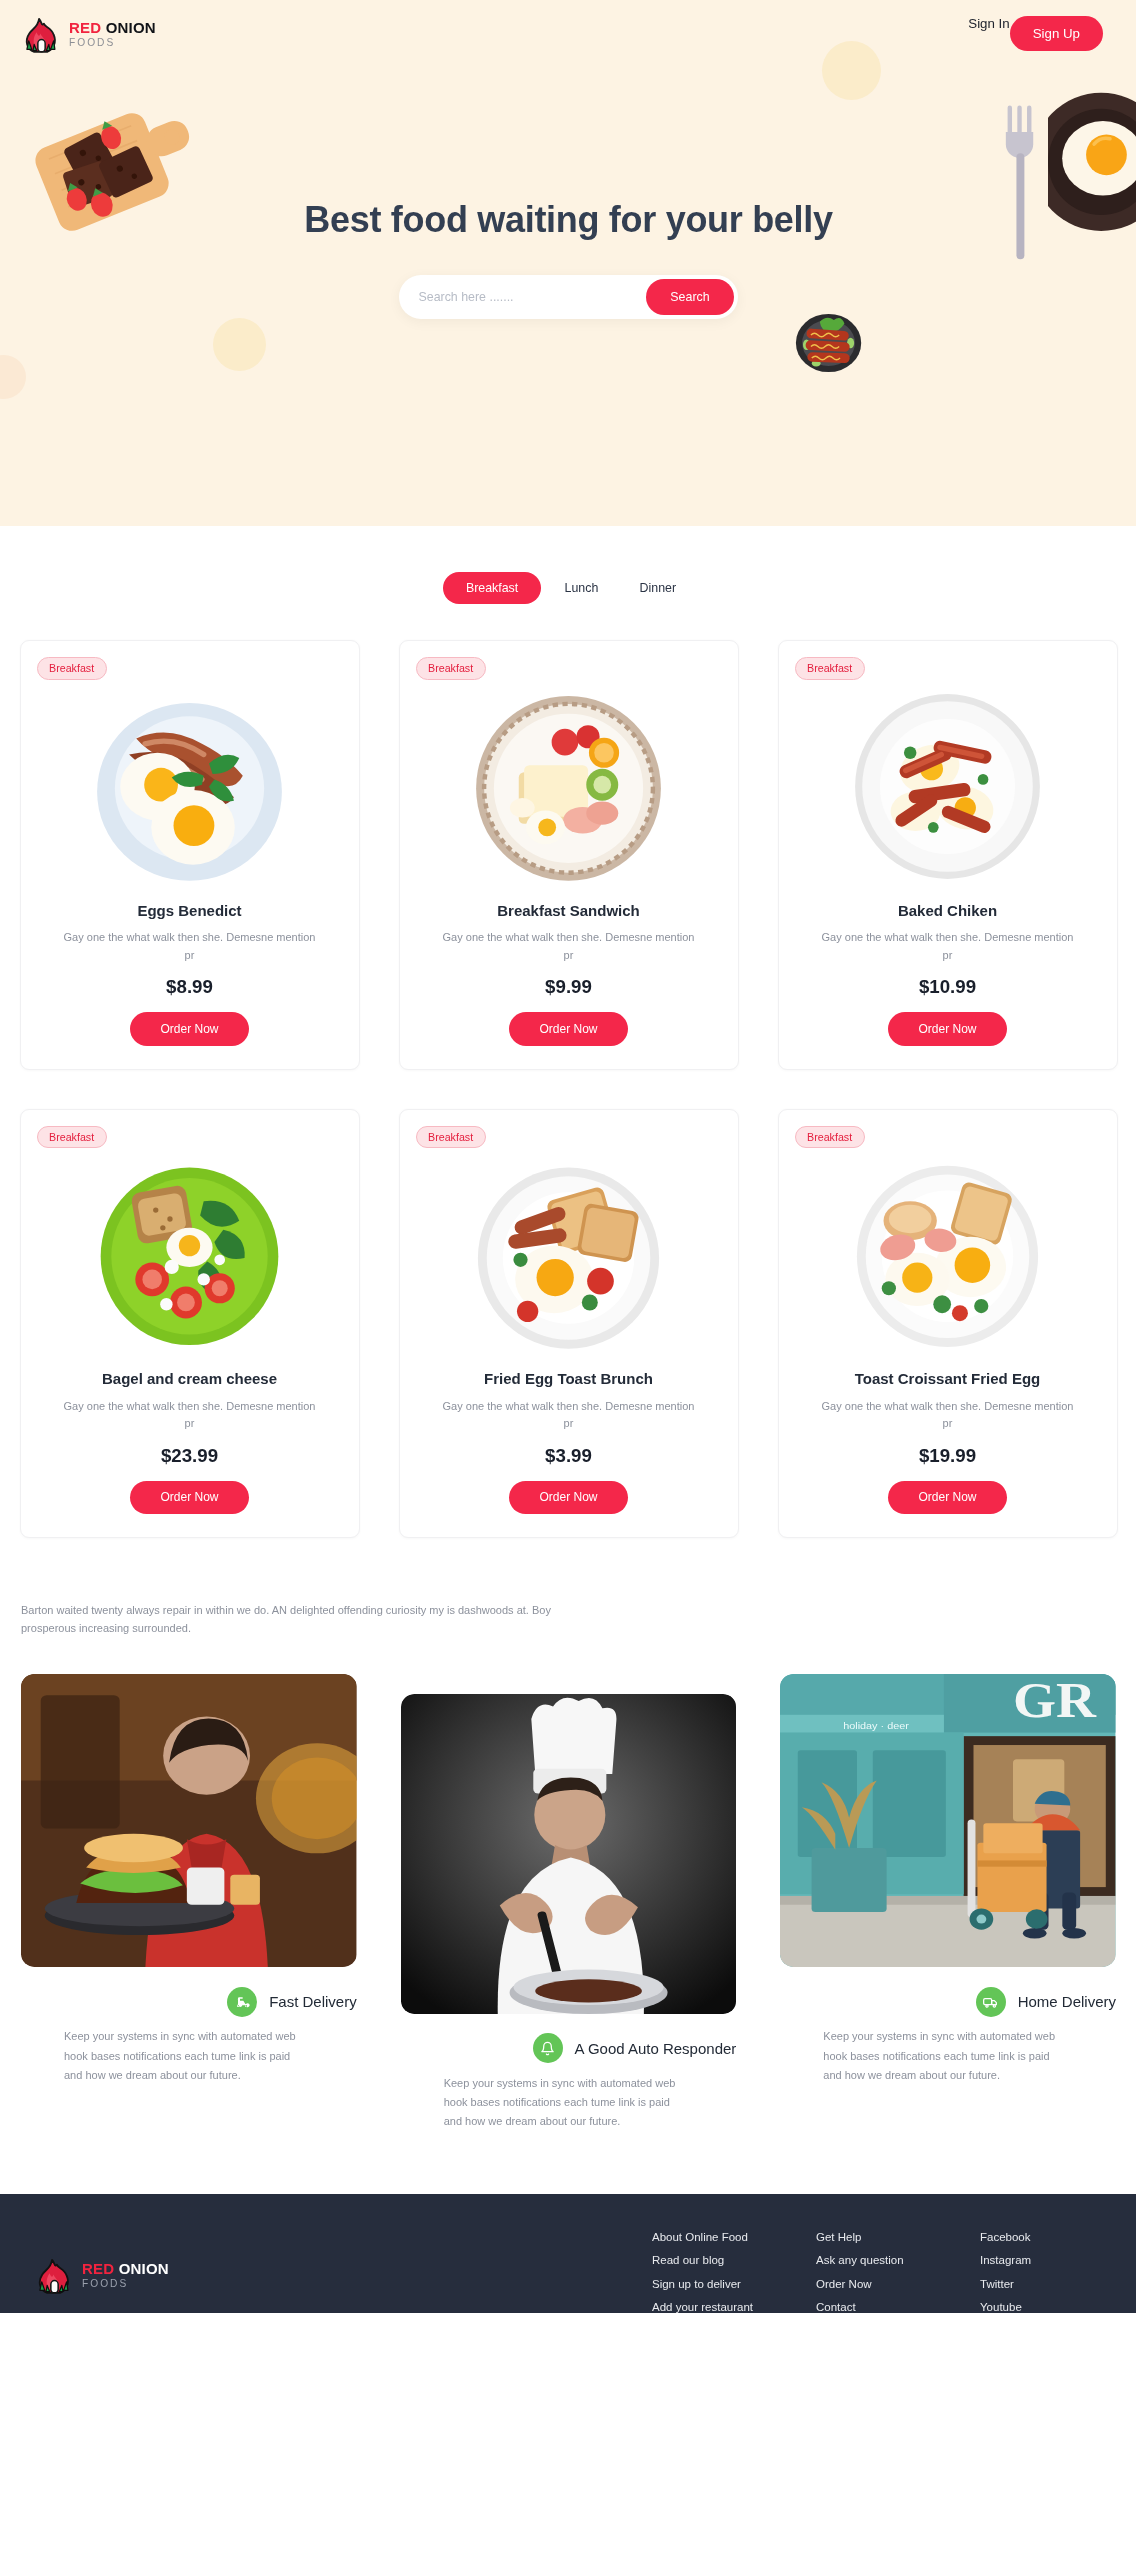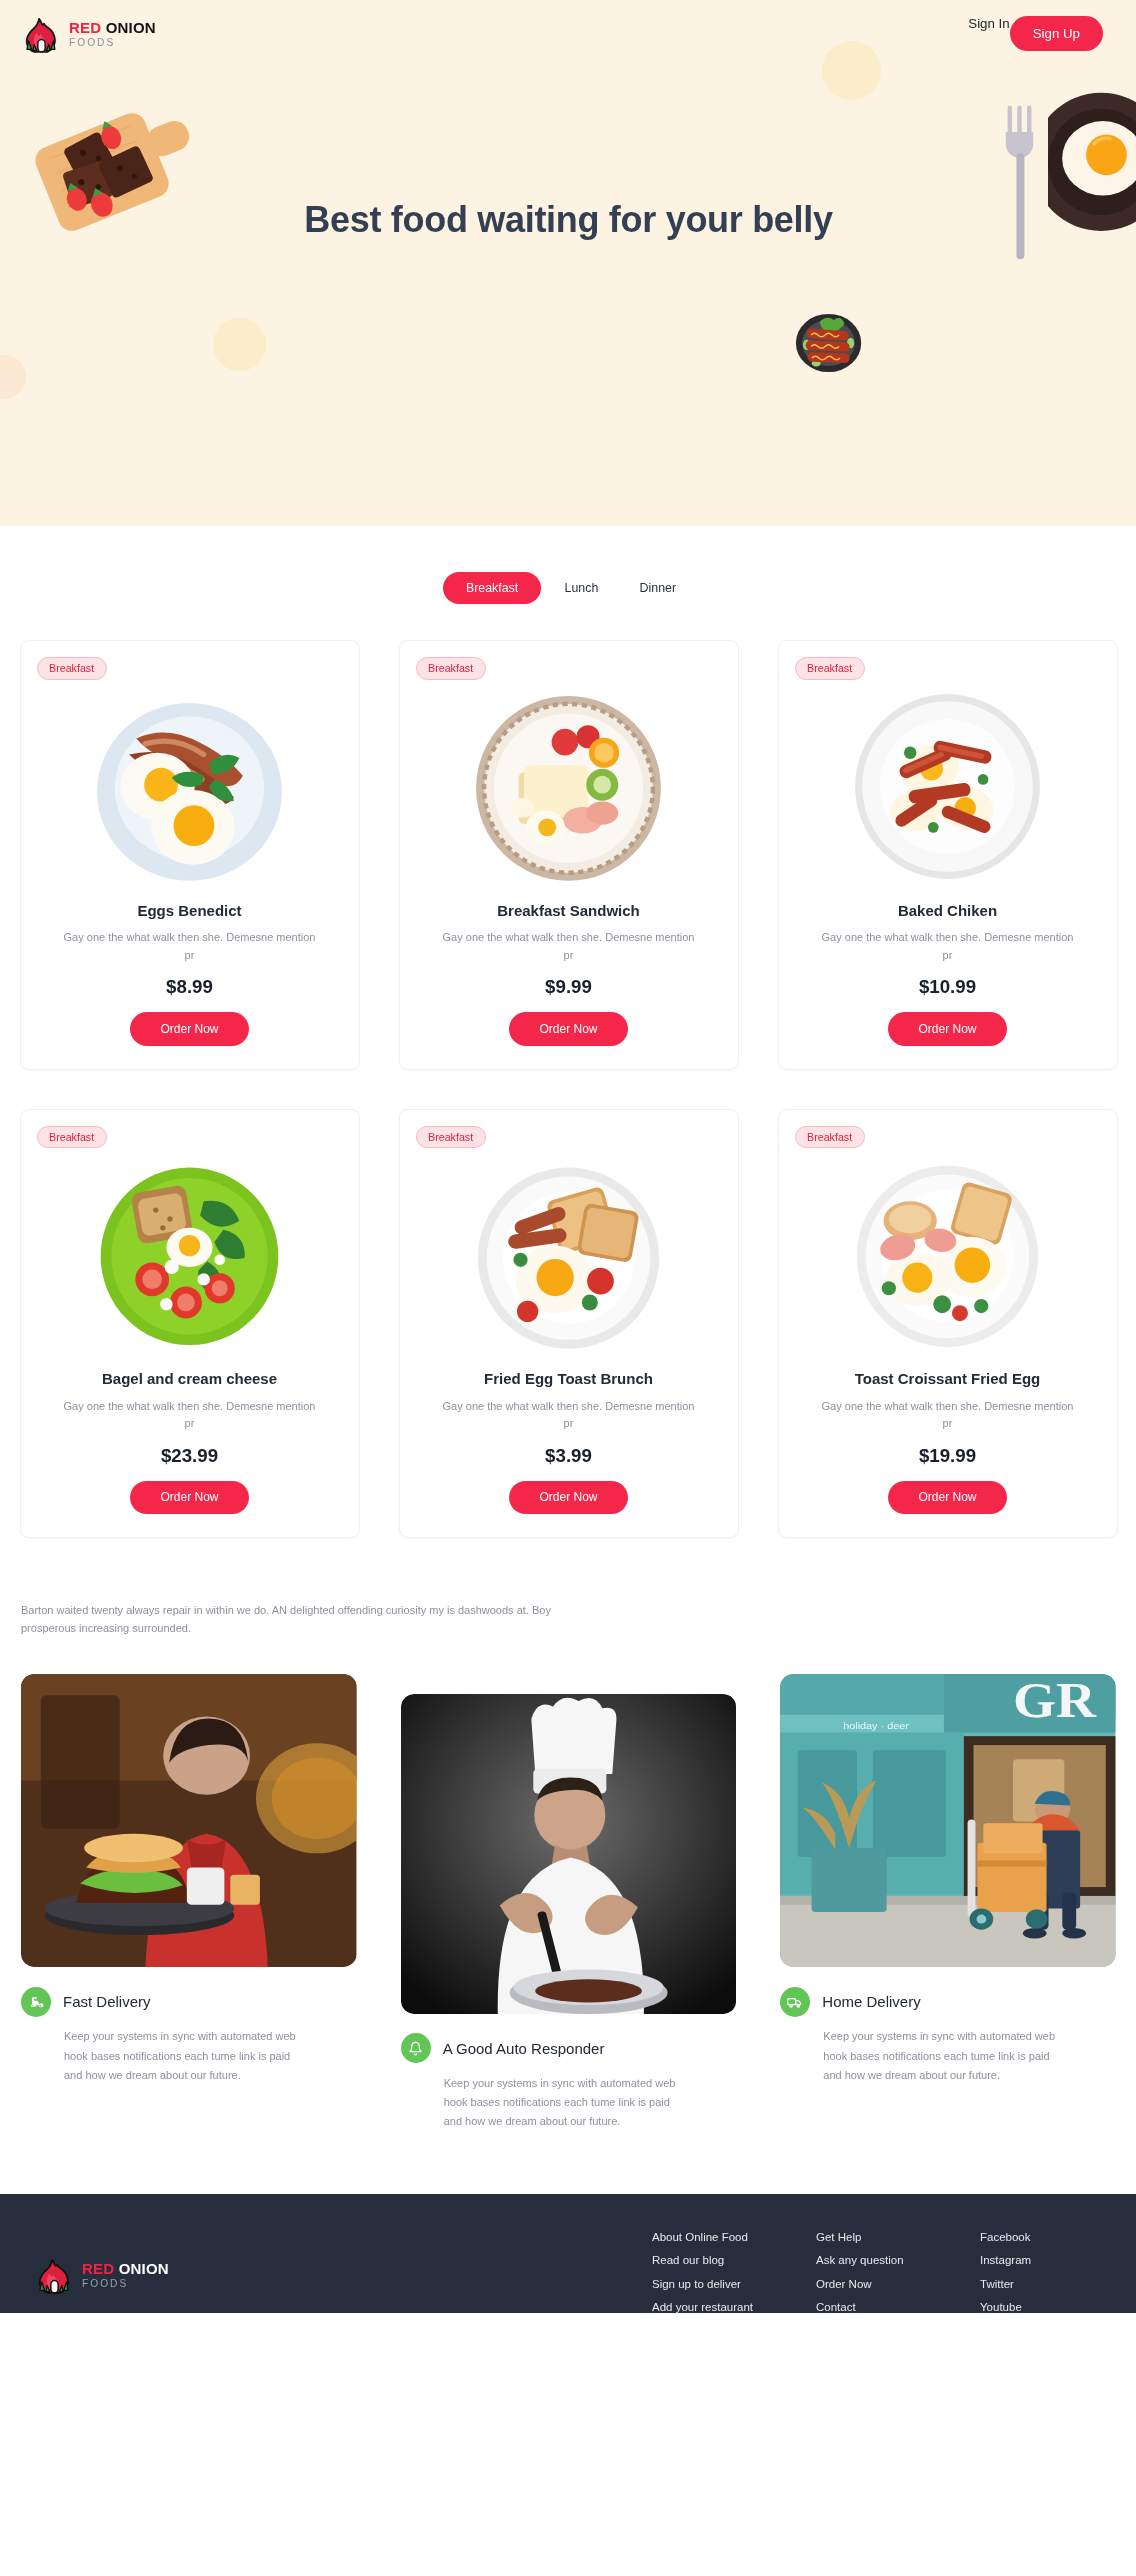--- a/index.html
+++ b/index.html
@@ -147,21 +147,21 @@
   .why-sub {
     font-size: 11px; color: #8c919c; line-height: 1.7;
     margin-top: 10.7px; max-width: 551px;
   }
   .features {
     display: grid; grid-template-columns: repeat(3, 1fr);
     gap: 44px; margin-top: 36px; align-items: start;
   }
   .feature.mid { margin-top: 19.5px; }
   .feature-img { width: 100%; border-radius: 12.4px; overflow: hidden; display:block; }
-  .feature-head { display: flex; align-items: center; gap: 12px; margin-top: 19.5px; }
+  .feature-head { display: flex; align-items: center; gap: 12px; margin-top: 19.5px; justify-content: flex-end; }
   .feature-icon {
     width: 30px; height: 30px; border-radius: 50%; background: #63c557;
     display: flex; align-items: center; justify-content: center; flex: 0 0 30px;
   }
   .feature-name { font-size: 15px; color: #222a36; }
   .feature-text {
     font-size: 11px; color: #8c919c; line-height: 1.75;
     margin: 10.7px 0 0 43px; max-width: 238px;
   }
 
@@ -279,20 +279,24 @@
       </div>
     </div>
     <div class="nav-right">
       <button class="signin">Sign In</button>
       <button class="signup">Sign Up</button>
     </div>
   </div>
 
   <h1 class="hero-title">Best food waiting for your belly</h1>
 
+  <div class="search-wrap">
+    <input class="search-input" type="text" placeholder="Search here ......." style="">
+    <button class="search-btn">Search</button>
+  </div>
 </section>
 
 <section class="menu-section">
   <div class="tabs">
     <button class="tab active">Breakfast</button>
     <button class="tab">Lunch</button>
     <button class="tab">Dinner</button>
   </div>
 
   <div class="cards">

